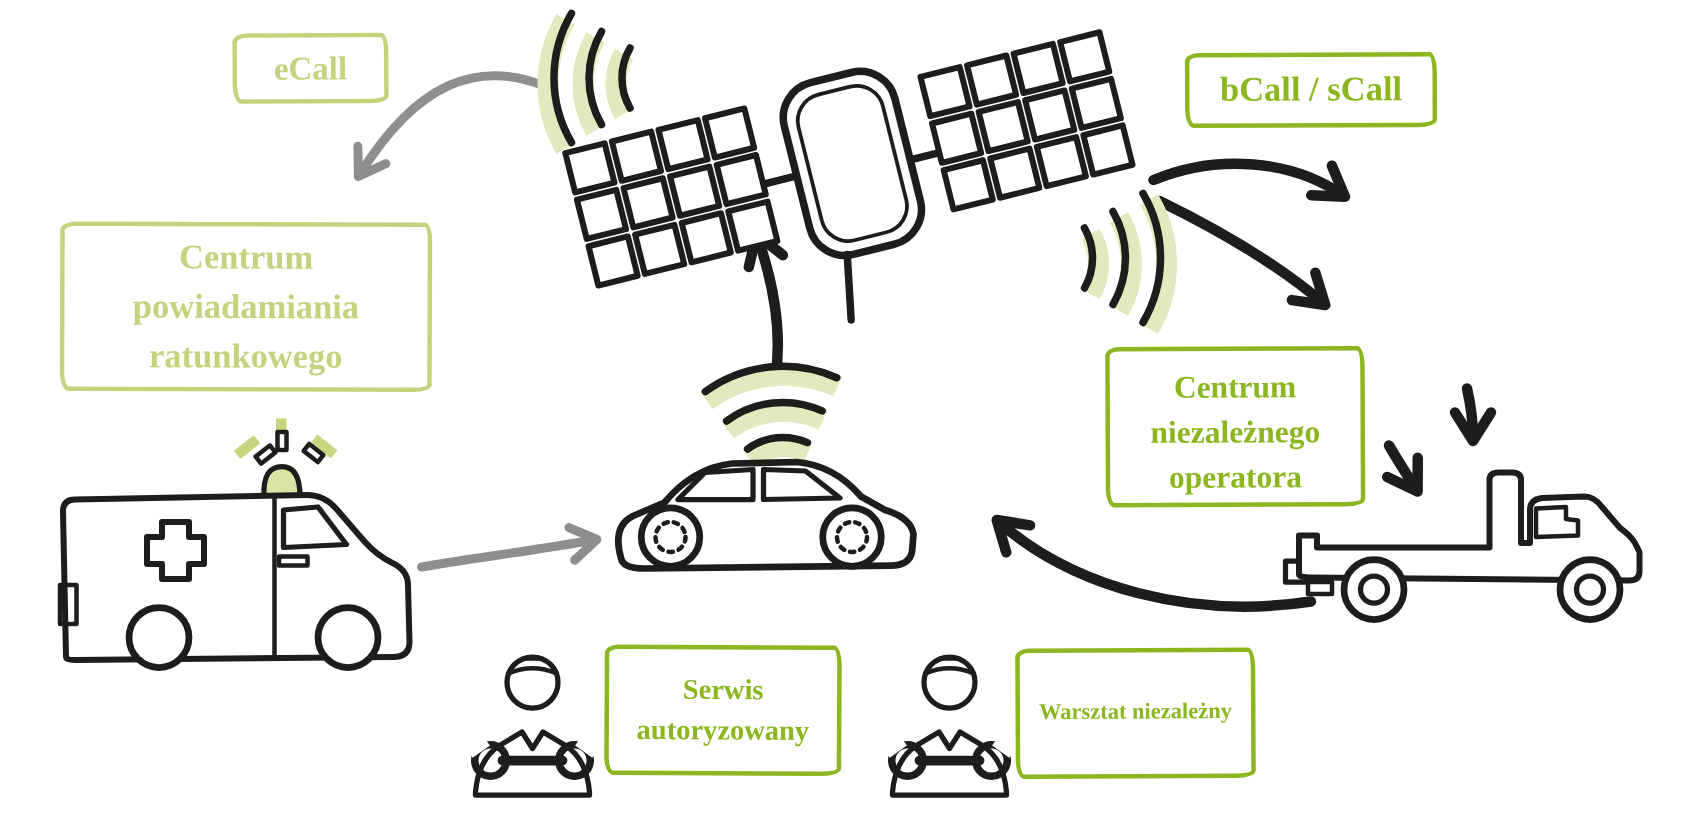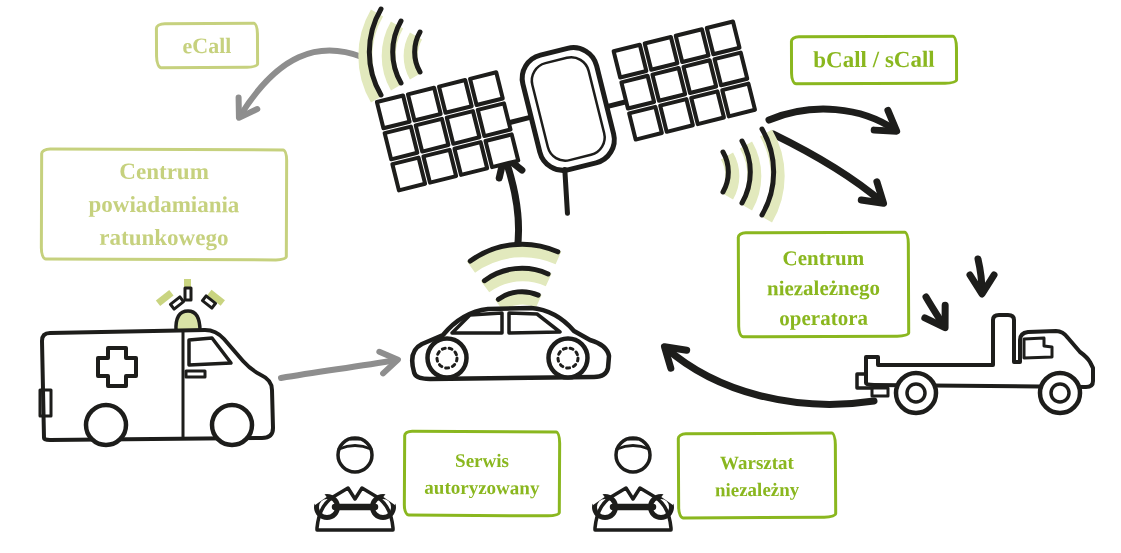--- a/index.html
+++ b/index.html
@@ -22,21 +22,21 @@
     color:var(--bright-green,#8ab71f);
     border:3px solid var(--bright-green,#8ab71f);
     border-radius:9px 5px 13px 6px / 6px 13px 5px 12px;
   }
   #node-ecall{left:155px;top:22px;width:104px;height:47px;font-size:22px;transform:rotate(-.3deg);}
   #node-emergency{left:40px;top:148px;width:248px;height:113px;font-size:23px;line-height:33px;transform:rotate(.2deg);}
   #node-bcall{left:790px;top:35px;width:168px;height:50px;font-size:23px;transform:rotate(-.2deg);}
   #node-producer{left:922px;top:141px;width:175px;height:105px;font-size:21px;line-height:30px;transform:rotate(.25deg);}
   #node-operator{left:737px;top:231px;width:173px;height:107px;font-size:21px;line-height:30px;transform:rotate(-.25deg);align-items:flex-end;}
   #node-service{left:403px;top:430px;width:158px;height:87px;font-size:19px;line-height:27px;transform:rotate(.3deg);}
-  #node-workshop{left:677px;top:432px;width:160px;height:87px;font-size:19px;line-height:27px;transform:rotate(-.3deg);}
+  #node-workshop{left:677px;top:432px;width:160px;height:87px;font-size:15px;line-height:27px;transform:rotate(-.3deg);}
 
   .sk{stroke:#1d1d1b;fill:none;stroke-linecap:round;stroke-linejoin:round;}
   .skf{stroke:#1d1d1b;fill:#ffffff;stroke-linecap:round;stroke-linejoin:round;}
   .glow{stroke:#e2e9bd;fill:none;stroke-width:14;stroke-linecap:butt;}
   .arrow-b{stroke:#1d1d1b;fill:none;stroke-width:7;stroke-linecap:round;}
   .arrow-g{stroke:#8e8e8e;fill:none;stroke-width:6;stroke-linecap:round;}
   .ray{fill:#c9d480;}
 </style>
 </head>
 <body>

